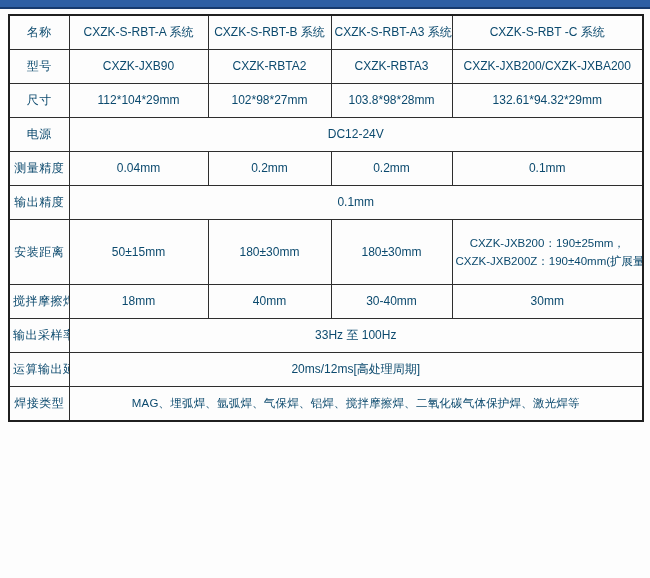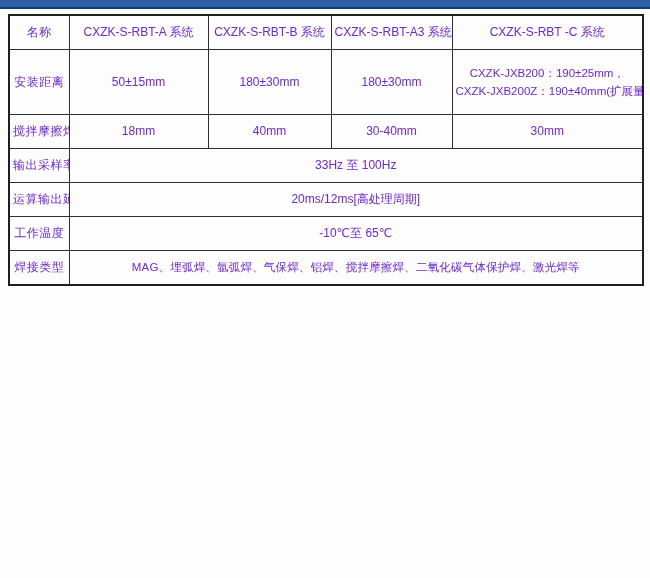--- a/index.html
+++ b/index.html
@@ -24,21 +24,21 @@
     border-collapse: collapse;
     table-layout: fixed;
     width: 634px;
     border: 2px solid #1f1f1f;
   }
   table.spec td {
     border: 1px solid #2e2e2e;
     text-align: center;
     vertical-align: middle;
     font-size: 12px;
-    color: #6d28d9;
+    color: #0c4a6e;
     padding: 1px 3px;
     height: 31px;
     line-height: 1.25;
     overflow: hidden;
     white-space: nowrap;
   }
   td.label-cell { font-size: 12px; letter-spacing: 0.5px; }
   tr.row-install td { height: 62px; }
   td.c-multiline { white-space: normal; }
   td.c-multiline .line { display: block; margin: 4px 0; font-size: 11.5px; }
@@ -61,25 +61,54 @@
     <tbody>
 
       <tr>
         <td class="label-cell">名称</td>
         <td>CXZK-S-RBT-A 系统</td>
         <td>CXZK-S-RBT-B 系统</td>
         <td>CXZK-S-RBT-A3 系统</td>
         <td>CXZK-S-RBT -C 系统</td>
       </tr>
 
+      <tr>
+        <td class="label-cell">型号</td>
+        <td>CXZK-JXB90</td>
+        <td>CXZK-RBTA2</td>
+        <td>CXZK-RBTA3</td>
+        <td>CXZK-JXB200/CXZK-JXBA200</td>
+      </tr>
+
+      <tr>
+        <td class="label-cell">尺寸</td>
+        <td>112*104*29mm</td>
+        <td>102*98*27mm</td>
+        <td>103.8*98*28mm</td>
+        <td>132.61*94.32*29mm</td>
+      </tr>
 
 
+      <tr>
+        <td class="label-cell">电源</td>
+        <td class="merged-cell" colspan="4">DC12-24V</td>
+      </tr>
 
+      <tr>
+        <td class="label-cell">测量精度</td>
+        <td>0.04mm</td>
+        <td>0.2mm</td>
+        <td>0.2mm</td>
+        <td>0.1mm</td>
+      </tr>
 
-
+      <tr>
+        <td class="label-cell">输出精度</td>
+        <td class="merged-cell" colspan="4">0.1mm</td>
+      </tr>
 
       <tr class="row-install">
         <td class="label-cell">安装距离</td>
         <td>50±15mm</td>
         <td>180±30mm</td>
         <td>180±30mm</td>
         <td class="c-multiline">
           <span class="line">CXZK-JXB200：190±25mm，</span>
           <span class="line">CXZK-JXB200Z：190±40mm(扩展量程)</span>
         </td>
@@ -98,24 +127,20 @@
       <tr>
         <td class="label-cell">输出采样率</td>
         <td class="merged-cell" colspan="4">33Hz 至 100Hz</td>
       </tr>
 
       <tr>
         <td class="label-cell">运算输出延时</td>
         <td class="merged-cell" colspan="4">20ms/12ms[高处理周期]</td>
       </tr>
 
-      <tr>
-        <td class="label-cell">工作温度</td>
-        <td class="merged-cell" colspan="4">-10℃至 65℃</td>
-      </tr>
 
 
       <tr class="row-welding">
         <td class="label-cell">焊接类型</td>
         <td class="merged-cell" colspan="4">MAG、埋弧焊、氩弧焊、气保焊、铝焊、搅拌摩擦焊、二氧化碳气体保护焊、激光焊等</td>
       </tr>
 
     </tbody>
   </table>
 </div>

